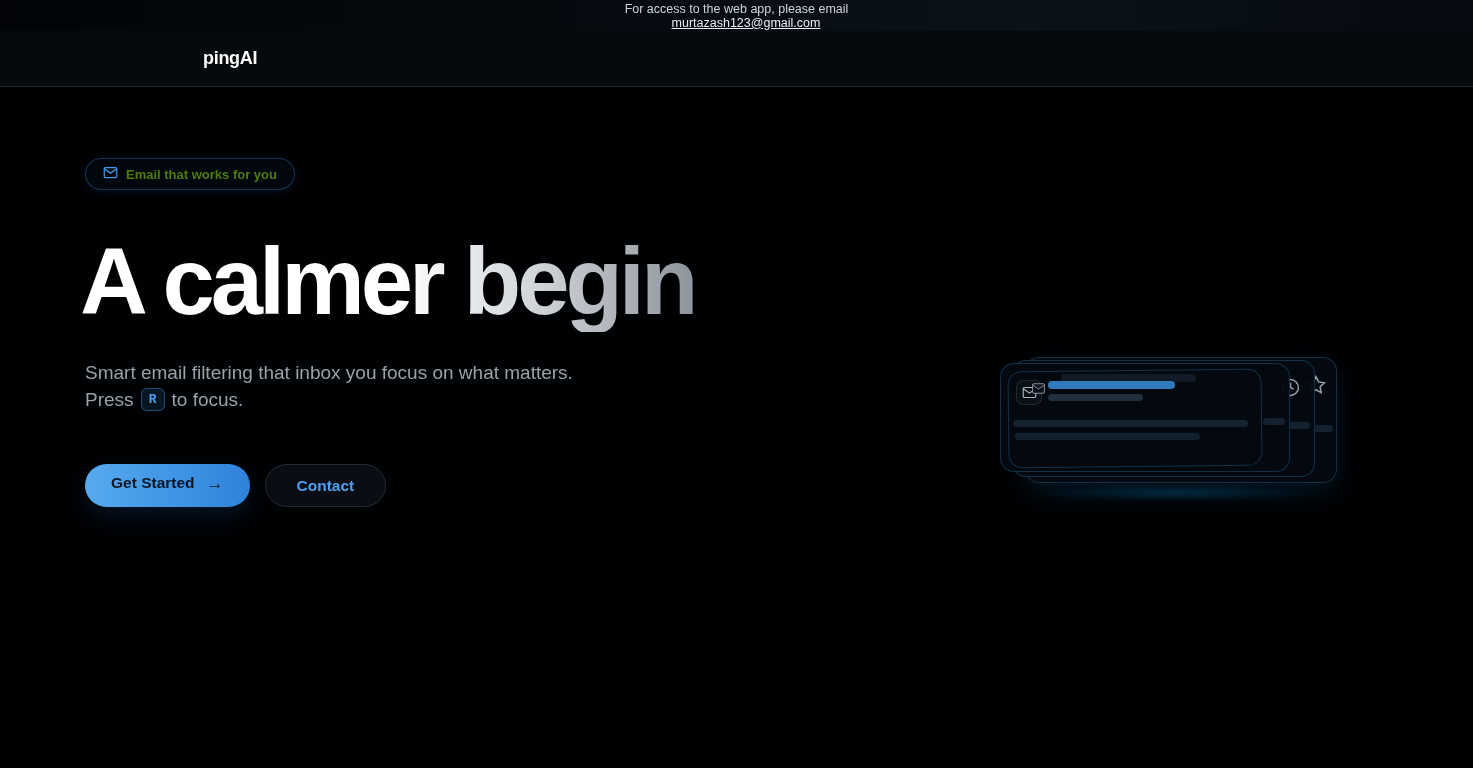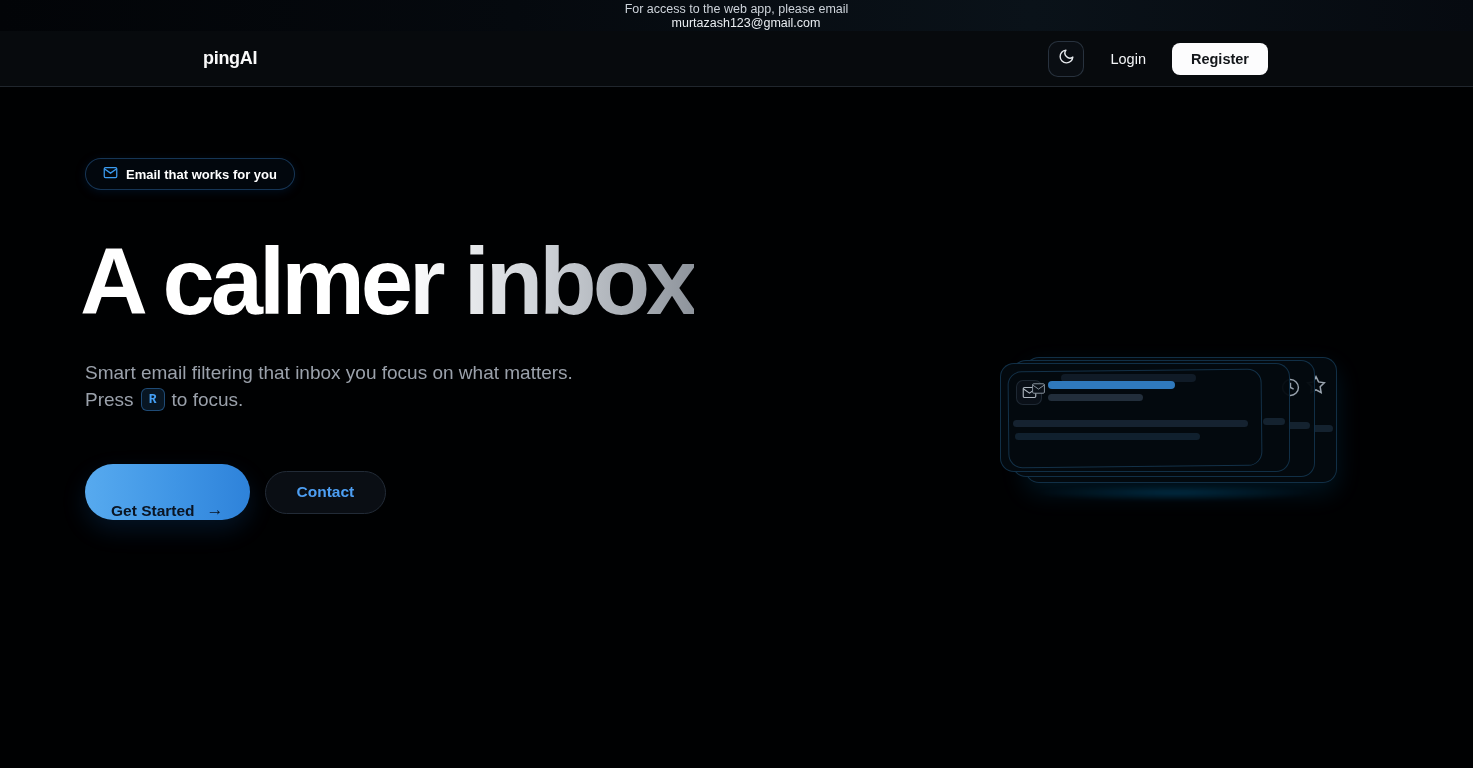--- a/index.html
+++ b/index.html
@@ -16,21 +16,21 @@
 
   
   .banner {
     position: absolute; top: 0; left: 0; right: 0;
     height: 31px;
     background: linear-gradient(90deg, #020407 0%, #05090e 35%, #0a1219 70%, #060a10 100%);
     display: flex; align-items: center; justify-content: center;
     color: #cdd3da; font-size: 12.5px; flex-direction: column;
   }
   .banner a {
-    color: #e8ecf0; margin-left: 19px; cursor: pointer;
+    color: #e8ecf0; text-decoration: underline; margin-left: 19px; cursor: pointer;
   }
 
   
   .header {
     position: absolute; top: 31px; left: 0; right: 0;
     height: 56px;
     background: #070a0d;
     border-bottom: 1px solid #20262d;
     display: flex; align-items: center;
     padding: 0 205px 0 203px;
@@ -63,21 +63,21 @@
   
   .badge {
     position: absolute; left: 85px; top: 158px;
     height: 32px;
     display: inline-flex; align-items: center; gap: 8px;
     padding: 0 17px;
     border-radius: 999px;
     border: 1px solid rgba(59,140,220,0.35);
     background: rgba(20,60,100,0.12);
     box-shadow: 0 2px 10px rgba(0,40,80,0.35);
-    color: #ffffff; font-size: 13px; font-weight: 700;
+    color: #4d7c0f; font-size: 13px; font-weight: 700;
   }
   .badge svg { width: 15px; height: 15px; stroke: #3b9bf0; fill: none; stroke-width: 2; }
 
   .hero-title {
     position: absolute; left: 80px; top: 233px;
     font-size: 94px; font-weight: 800; letter-spacing: -4px;
     line-height: 1.05;
     background: linear-gradient(90deg, #ffffff 0%, #ffffff 52%, #cfd3d8 75%, #8e949c 100%);
     -webkit-background-clip: text; background-clip: text;
     -webkit-text-fill-color: transparent; color: transparent;
@@ -97,23 +97,23 @@
     border-radius: 6px;
     color: #45a0f5; font-size: 13px; font-weight: 700;
     font-family: "Liberation Mono", monospace;
   }
 
   .cta-row {
     position: absolute; left: 85px; top: 464px;
     display: flex; align-items: center; gap: 15px;
   }
   .get-started-btn {
-    height: 56px;
-    display: inline-flex; align-items: flex-end; gap: 12px;
-    padding: 0 26px;
+    height: 43px;
+    display: inline-flex; align-items: flex-start; gap: 12px;
+    padding: 10px 26px;
     border: none; border-radius: 999px;
     background: linear-gradient(90deg, #57aaef 0%, #3f95e5 55%, #2e82da 100%);
     color: #0a1422; font-size: 15.5px; font-weight: 700;
     cursor: pointer;
     box-shadow: 0 10px 24px rgba(20,110,200,0.18);
     font-family: "Liberation Sans", sans-serif;
   }
   .get-started-btn .arrow { font-size: 17px; font-weight: 400; }
   .contact-btn {
     height: 43px;
@@ -179,44 +179,33 @@
 
 <div class="page">
 
   <div class="banner">
     <span>For access to the web app, please email</span>
     <a>murtazash123@gmail.com</a>
   </div>
 
   <div class="header">
     <div class="logo">pingAI</div>
-    <div class="header-right">
-      <div class="theme-btn">
-        <span>
-          <svg viewBox="0 0 24 24" width="17" height="17">
-              <path d="M21 12.79A9 9 0 1 1 11.21 3 7 7 0 0 0 21 12.79z" stroke="#e6e9ed" fill="none" stroke-width="2" stroke-linecap="round" stroke-linejoin="round"></path>
-            </svg>
-        </span>
-      </div>
-      <div class="login-link">Login</div>
-      <button class="register-btn">Register</button>
-    </div>
   </div>
 
   <div class="badge">
     <span>
       <svg viewBox="0 0 24 24" width="15" height="15">
           <rect x="2" y="4" width="20" height="16" rx="2" stroke="#3b9bf0" fill="none" stroke-width="2"></rect>
           <path d="M22 6l-10 7L2 6" stroke="#3b9bf0" fill="none" stroke-width="2"></path>
         </svg>
     </span>
     <span>Email that works for you</span>
   </div>
 
-  <h1 class="hero-title">A calmer inbox</h1>
+  <h1 class="hero-title">A calmer begin</h1>
 
   <div class="hero-sub">
     <div class="line1">Smart email filtering that inbox you focus on what matters.</div>
     <div class="line2">
       <span>Press</span>
       <span class="kbd">R</span>
       <span>to focus.</span>
     </div>
   </div>
 

